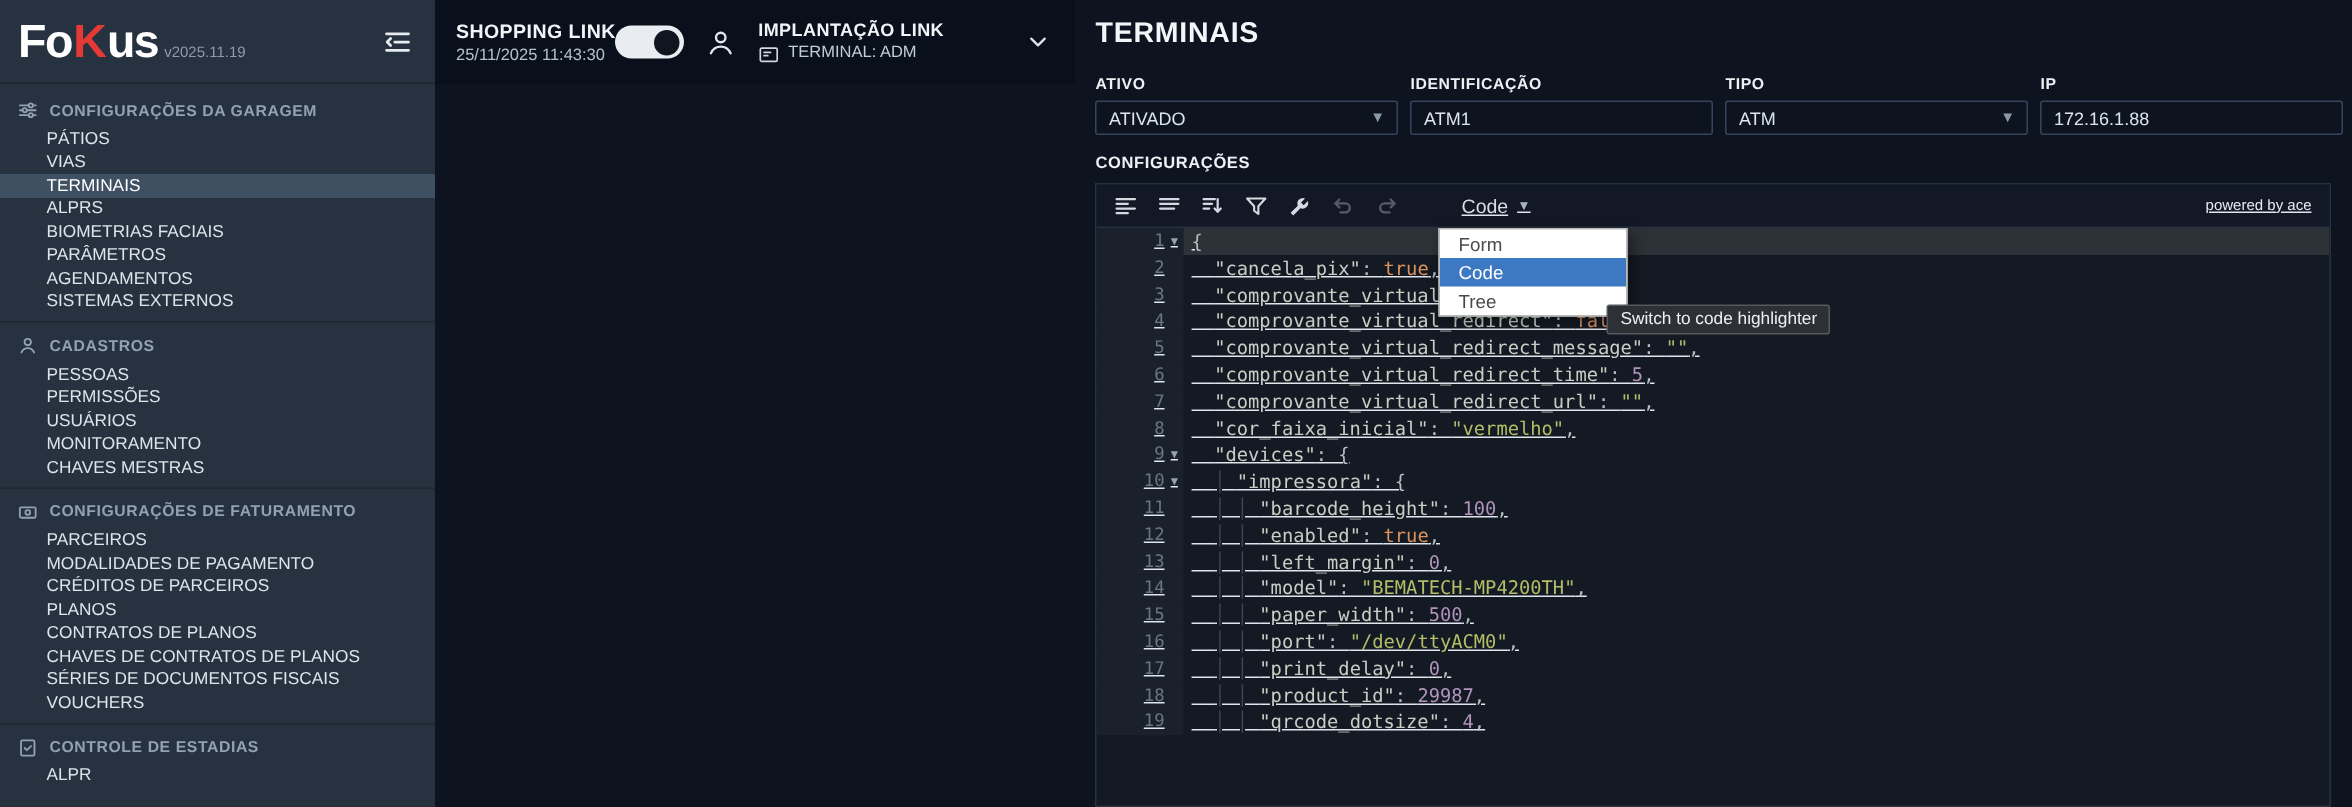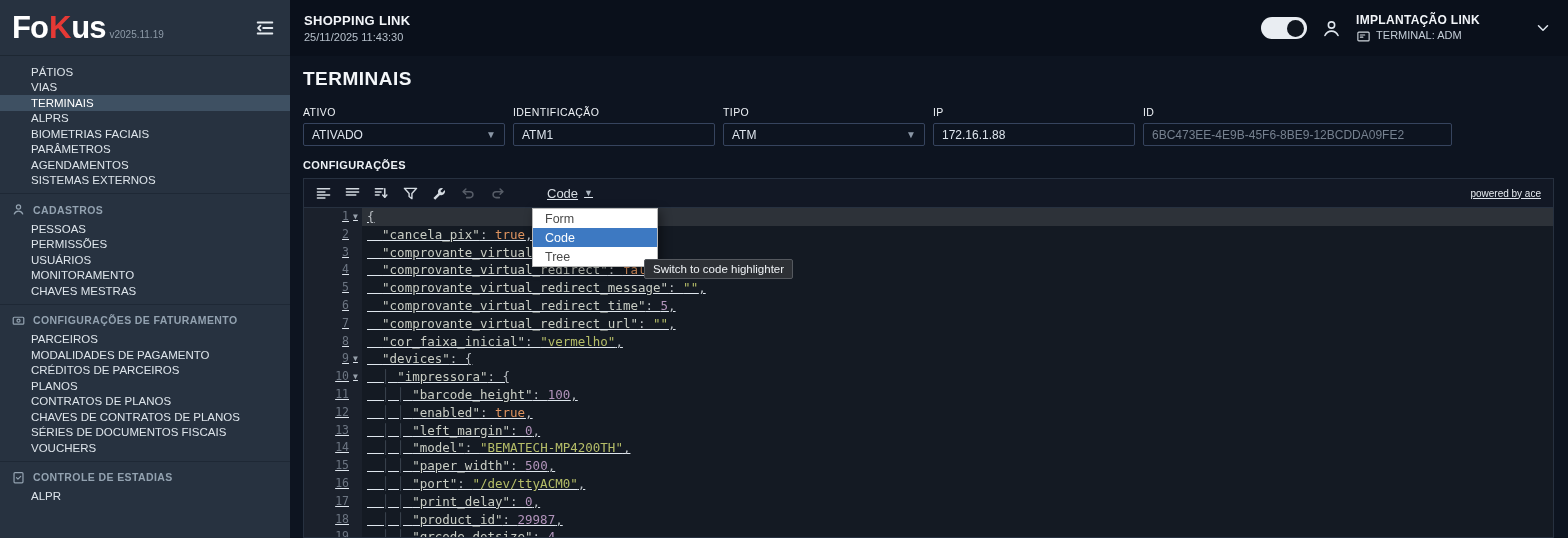--- a/index.html
+++ b/index.html
@@ -22,39 +22,39 @@
   nav { flex:1; overflow:hidden; padding-top:2px; }
   .section { padding:6px 0 5px; border-top:1px solid #1e2835; }
   .section:first-child { border-top:none; }
   .sec-head { display:flex; align-items:center; gap:8px; padding:3px 12px 5px; color:#93a2b0; }
   .sec-head .icon svg { display:block; }
   .sec-label { font-size:10.5px; font-weight:bold; letter-spacing:.4px; }
   .nav-item { padding:1.75px 10px 1.75px 31px; font-size:11.5px; line-height:12px; color:#dde4ea; cursor:pointer; white-space:nowrap; }
   .nav-item.selected { background:#3e5062; color:#ffffff; }
 
   
-  .right { flex:1; display:flex; flex-direction:column; min-width:0; }
+  .right { flex:1; display:flex; flex-direction:row; min-width:0; }
   .topbar { height:56px; flex:none; background:#0a101b; display:flex; align-items:center; justify-content:space-between; padding:0 16px 0 14px; }
   .store-name { font-size:13px; font-weight:bold; color:#f1f4f8; letter-spacing:.3px; }
   .store-date { font-size:11px; color:#b6c0cb; margin-top:3px; }
   .top-right { display:flex; align-items:center; gap:14px; }
   .toggle { width:46px; height:22px; border-radius:11px; background:#e9edf2; position:relative; cursor:pointer; flex:none; }
   .toggle .knob { width:17px; height:17px; border-radius:50%; background:#10161f; position:absolute; right:3px; top:2.5px; }
   .person-wrap svg, .chev-down svg, .term-icon svg { display:block; }
   .acct-title { font-size:12px; font-weight:bold; color:#f1f4f8; letter-spacing:.3px; }
   .acct-sub { display:flex; align-items:flex-start; gap:5px; margin-top:2px; font-size:11px; color:#c3cdd7; }
   .chev-down { margin-left:40px; cursor:pointer; }
 
   
   main { flex:1; background:#0d1420; padding:10px 14px 0 13px; display:flex; flex-direction:column; overflow:hidden; min-height:0; }
   h1 { font-size:19px; font-weight:bold; color:#f3f6f9; letter-spacing:.5px; margin:2px 0 16px; }
   .fields { display:flex; gap:8px; margin-bottom:13px; }
   .field { width:202px; flex:none; }
   .field:nth-child(5) { width:309px; }
-  .flabel { font-size:10.5px; font-weight:normal; color:#edf1f5; letter-spacing:.4px; margin-bottom:5px; }
+  .flabel { font-size:10.5px; font-weight:bold; color:#edf1f5; letter-spacing:.4px; margin-bottom:5px; }
   .fbox { height:23px; border:1px solid #36445e; border-radius:2px; background:#0d1420; display:flex; align-items:center; justify-content:space-between; padding:0 8px; font-size:12px; color:#dde4ec; cursor:pointer; }
   .field.disabled .fvalue { color:#76818f; }
   .fvalue { white-space:nowrap; overflow:hidden; }
   .chev { color:#8b97a6; font-size:10px; margin-left:6px; }
   .config-label { font-size:11px; font-weight:bold; color:#edf1f5; letter-spacing:.4px; margin-bottom:7px; }
 
   
   .editor { flex:1; min-height:0; border:1px solid #273140; background:#141a23; display:flex; flex-direction:column; position:relative; overflow:hidden;text-decoration:underline; }
   .toolbar { height:29px; flex:none; background:#121825; border-bottom:1px solid #273140; display:flex; align-items:center; gap:14px; padding:0 12px; }
   .tbtn { color:#d4dae1; cursor:pointer; }
@@ -96,20 +96,31 @@
         <span class="ver">v2025.11.19</span>
       </div>
       <span class="collapse">
         <svg viewBox="0 0 24 24" width="22" height="22" fill="none" stroke="currentColor" stroke-width="2" stroke-linecap="round" stroke-linejoin="round">
             <path d="M4 6h16M10 12h10M4 18h16M7 9.5L4.5 12 7 14.5"></path>
           </svg>
       </span>
     </div>
     <nav id="sidebar-nav">
         <div class="section">
+          <div class="sec-head">
+            <span class="icon">
+              <svg viewBox="0 0 16 16" width="13" height="13" fill="none" stroke="currentColor" stroke-width="1.5" stroke-linecap="round">
+                <path d="M1.5 4h7M12.5 4h2M1.5 8h2M7.5 8h7M1.5 12h7M12.5 12h2"></path>
+                <circle cx="10.5" cy="4" r="1.7"></circle>
+                <circle cx="5.5" cy="8" r="1.7"></circle>
+                <circle cx="10.5" cy="12" r="1.7"></circle>
+              </svg>
+            </span>
+            <span class="sec-label">CONFIGURAÇÕES DA GARAGEM</span>
+          </div>
           <div class="nav-item">PÁTIOS</div>
           <div class="nav-item">VIAS</div>
           <div class="nav-item selected">TERMINAIS</div>
           <div class="nav-item">ALPRS</div>
           <div class="nav-item">BIOMETRIAS FACIAIS</div>
           <div class="nav-item">PARÂMETROS</div>
           <div class="nav-item">AGENDAMENTOS</div>
           <div class="nav-item">SISTEMAS EXTERNOS</div>
         </div>
         <div class="section">

